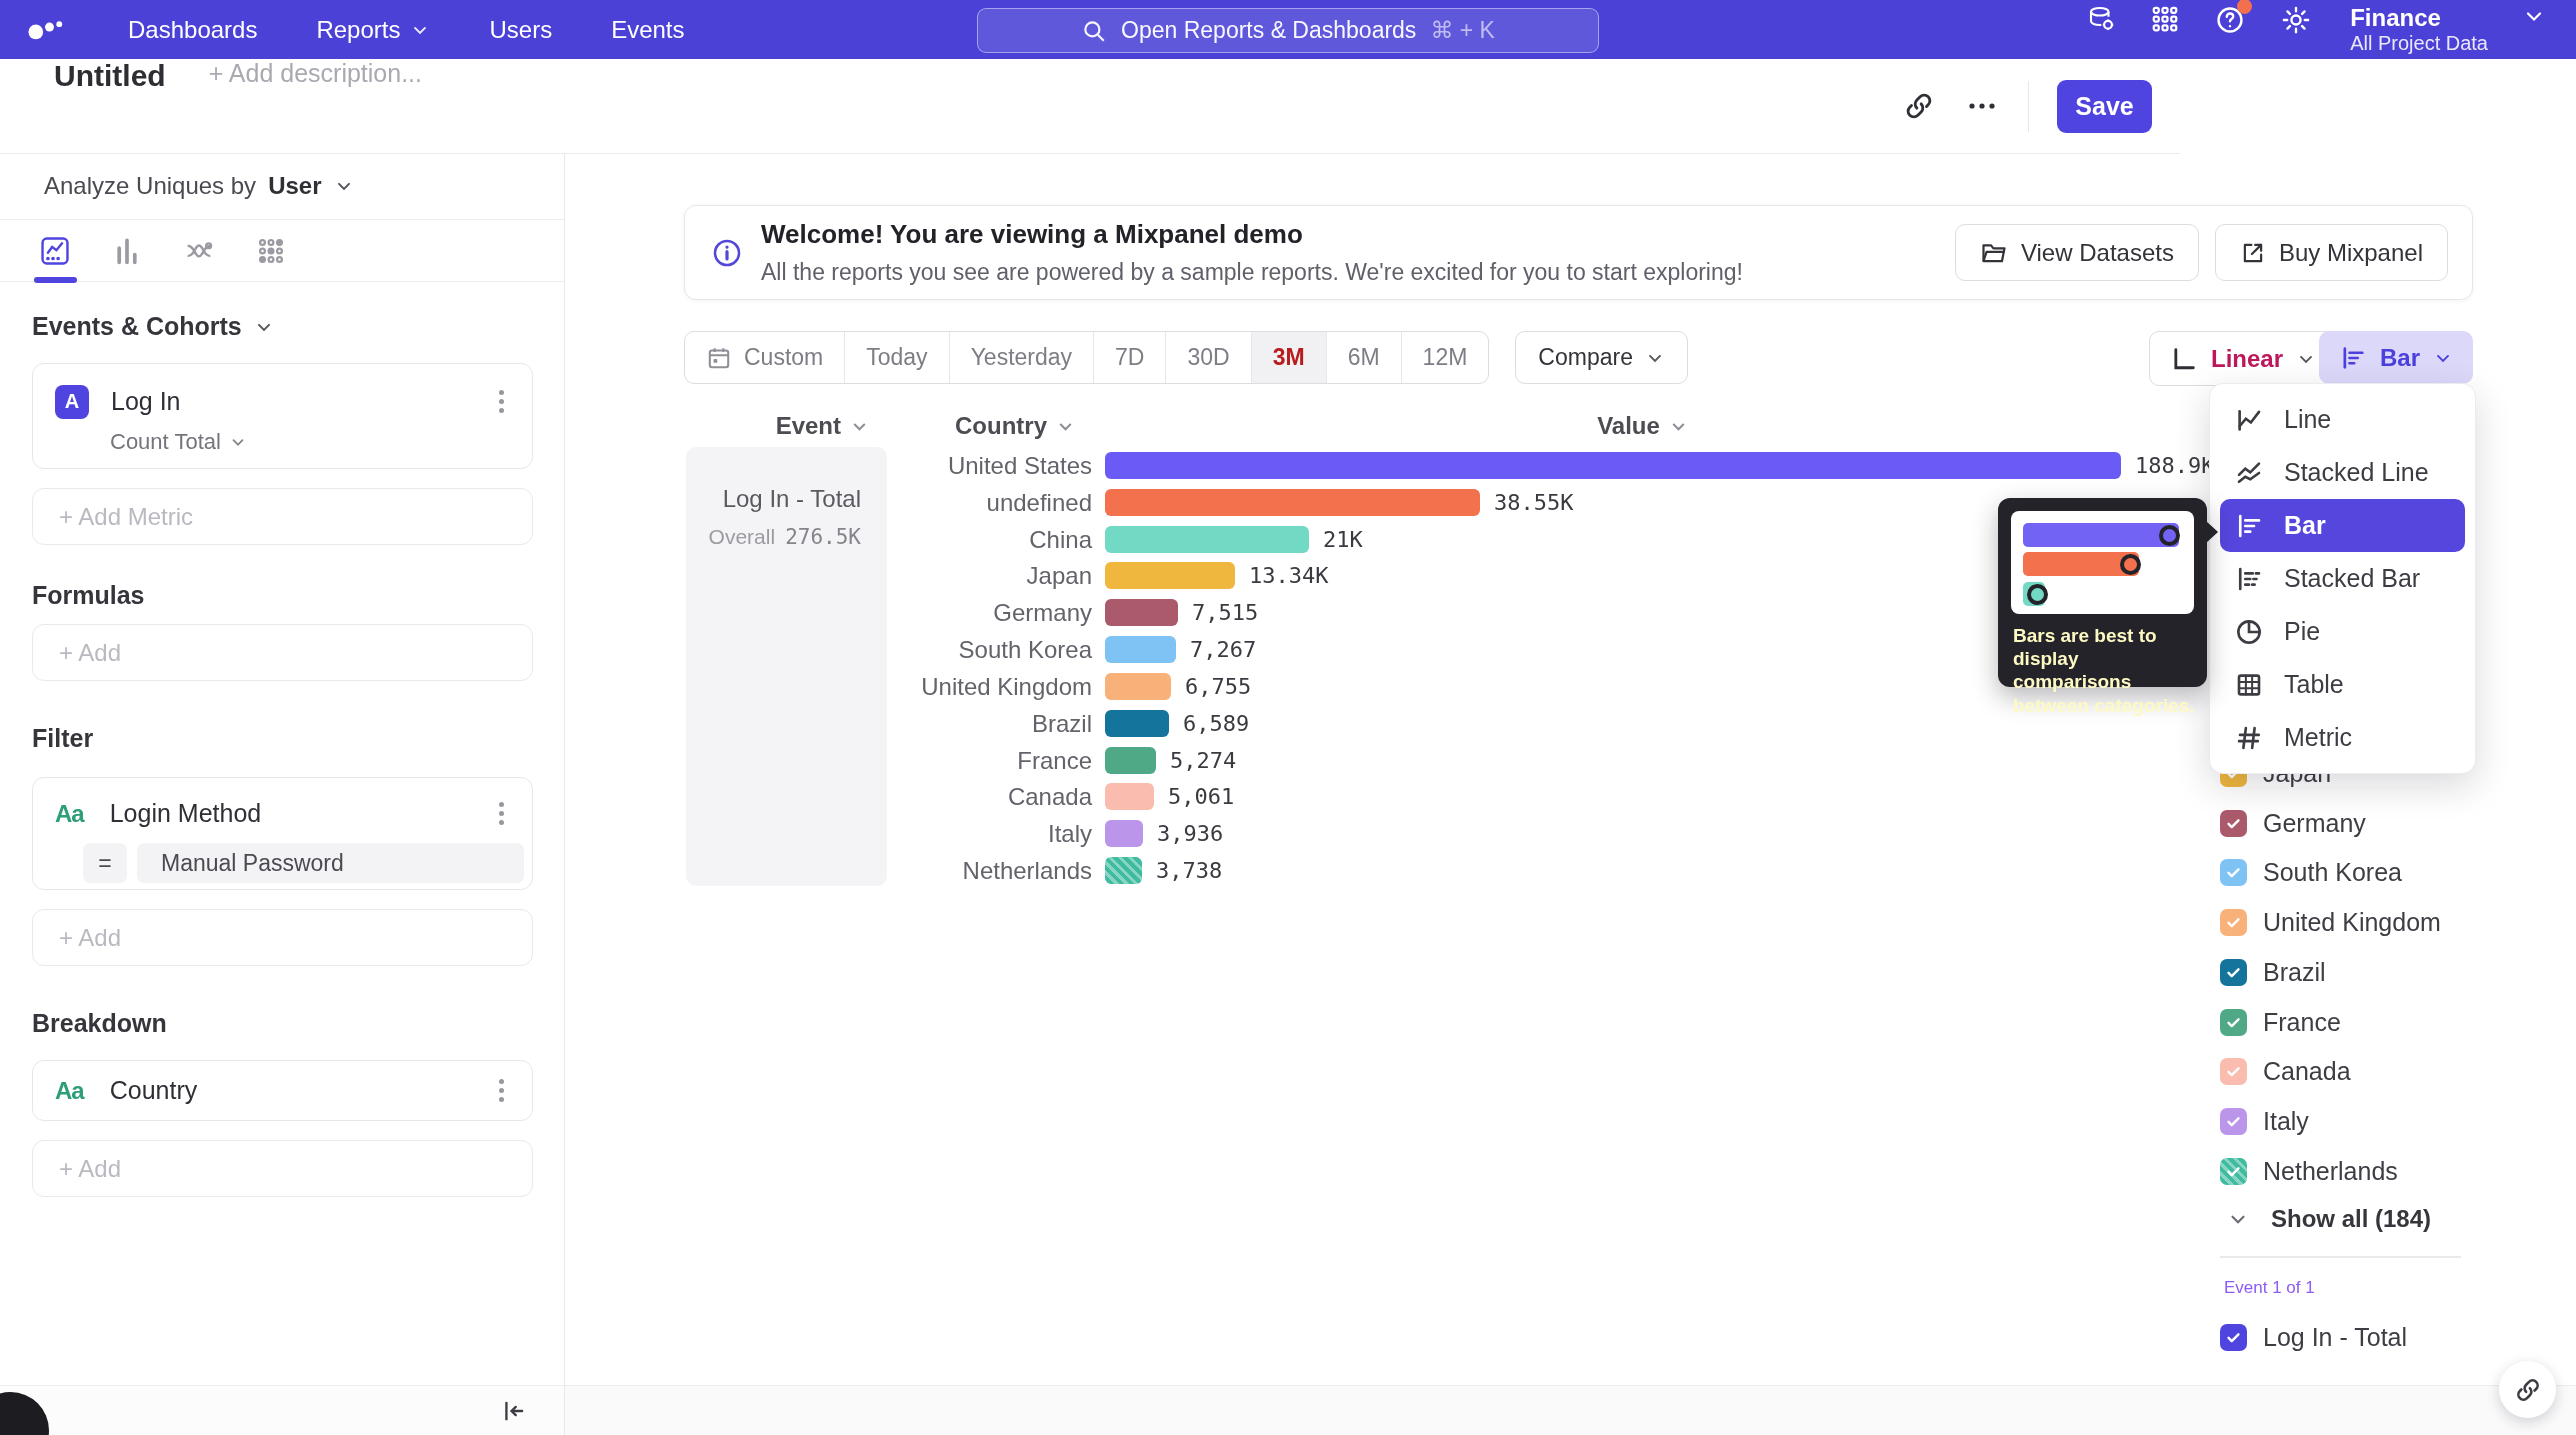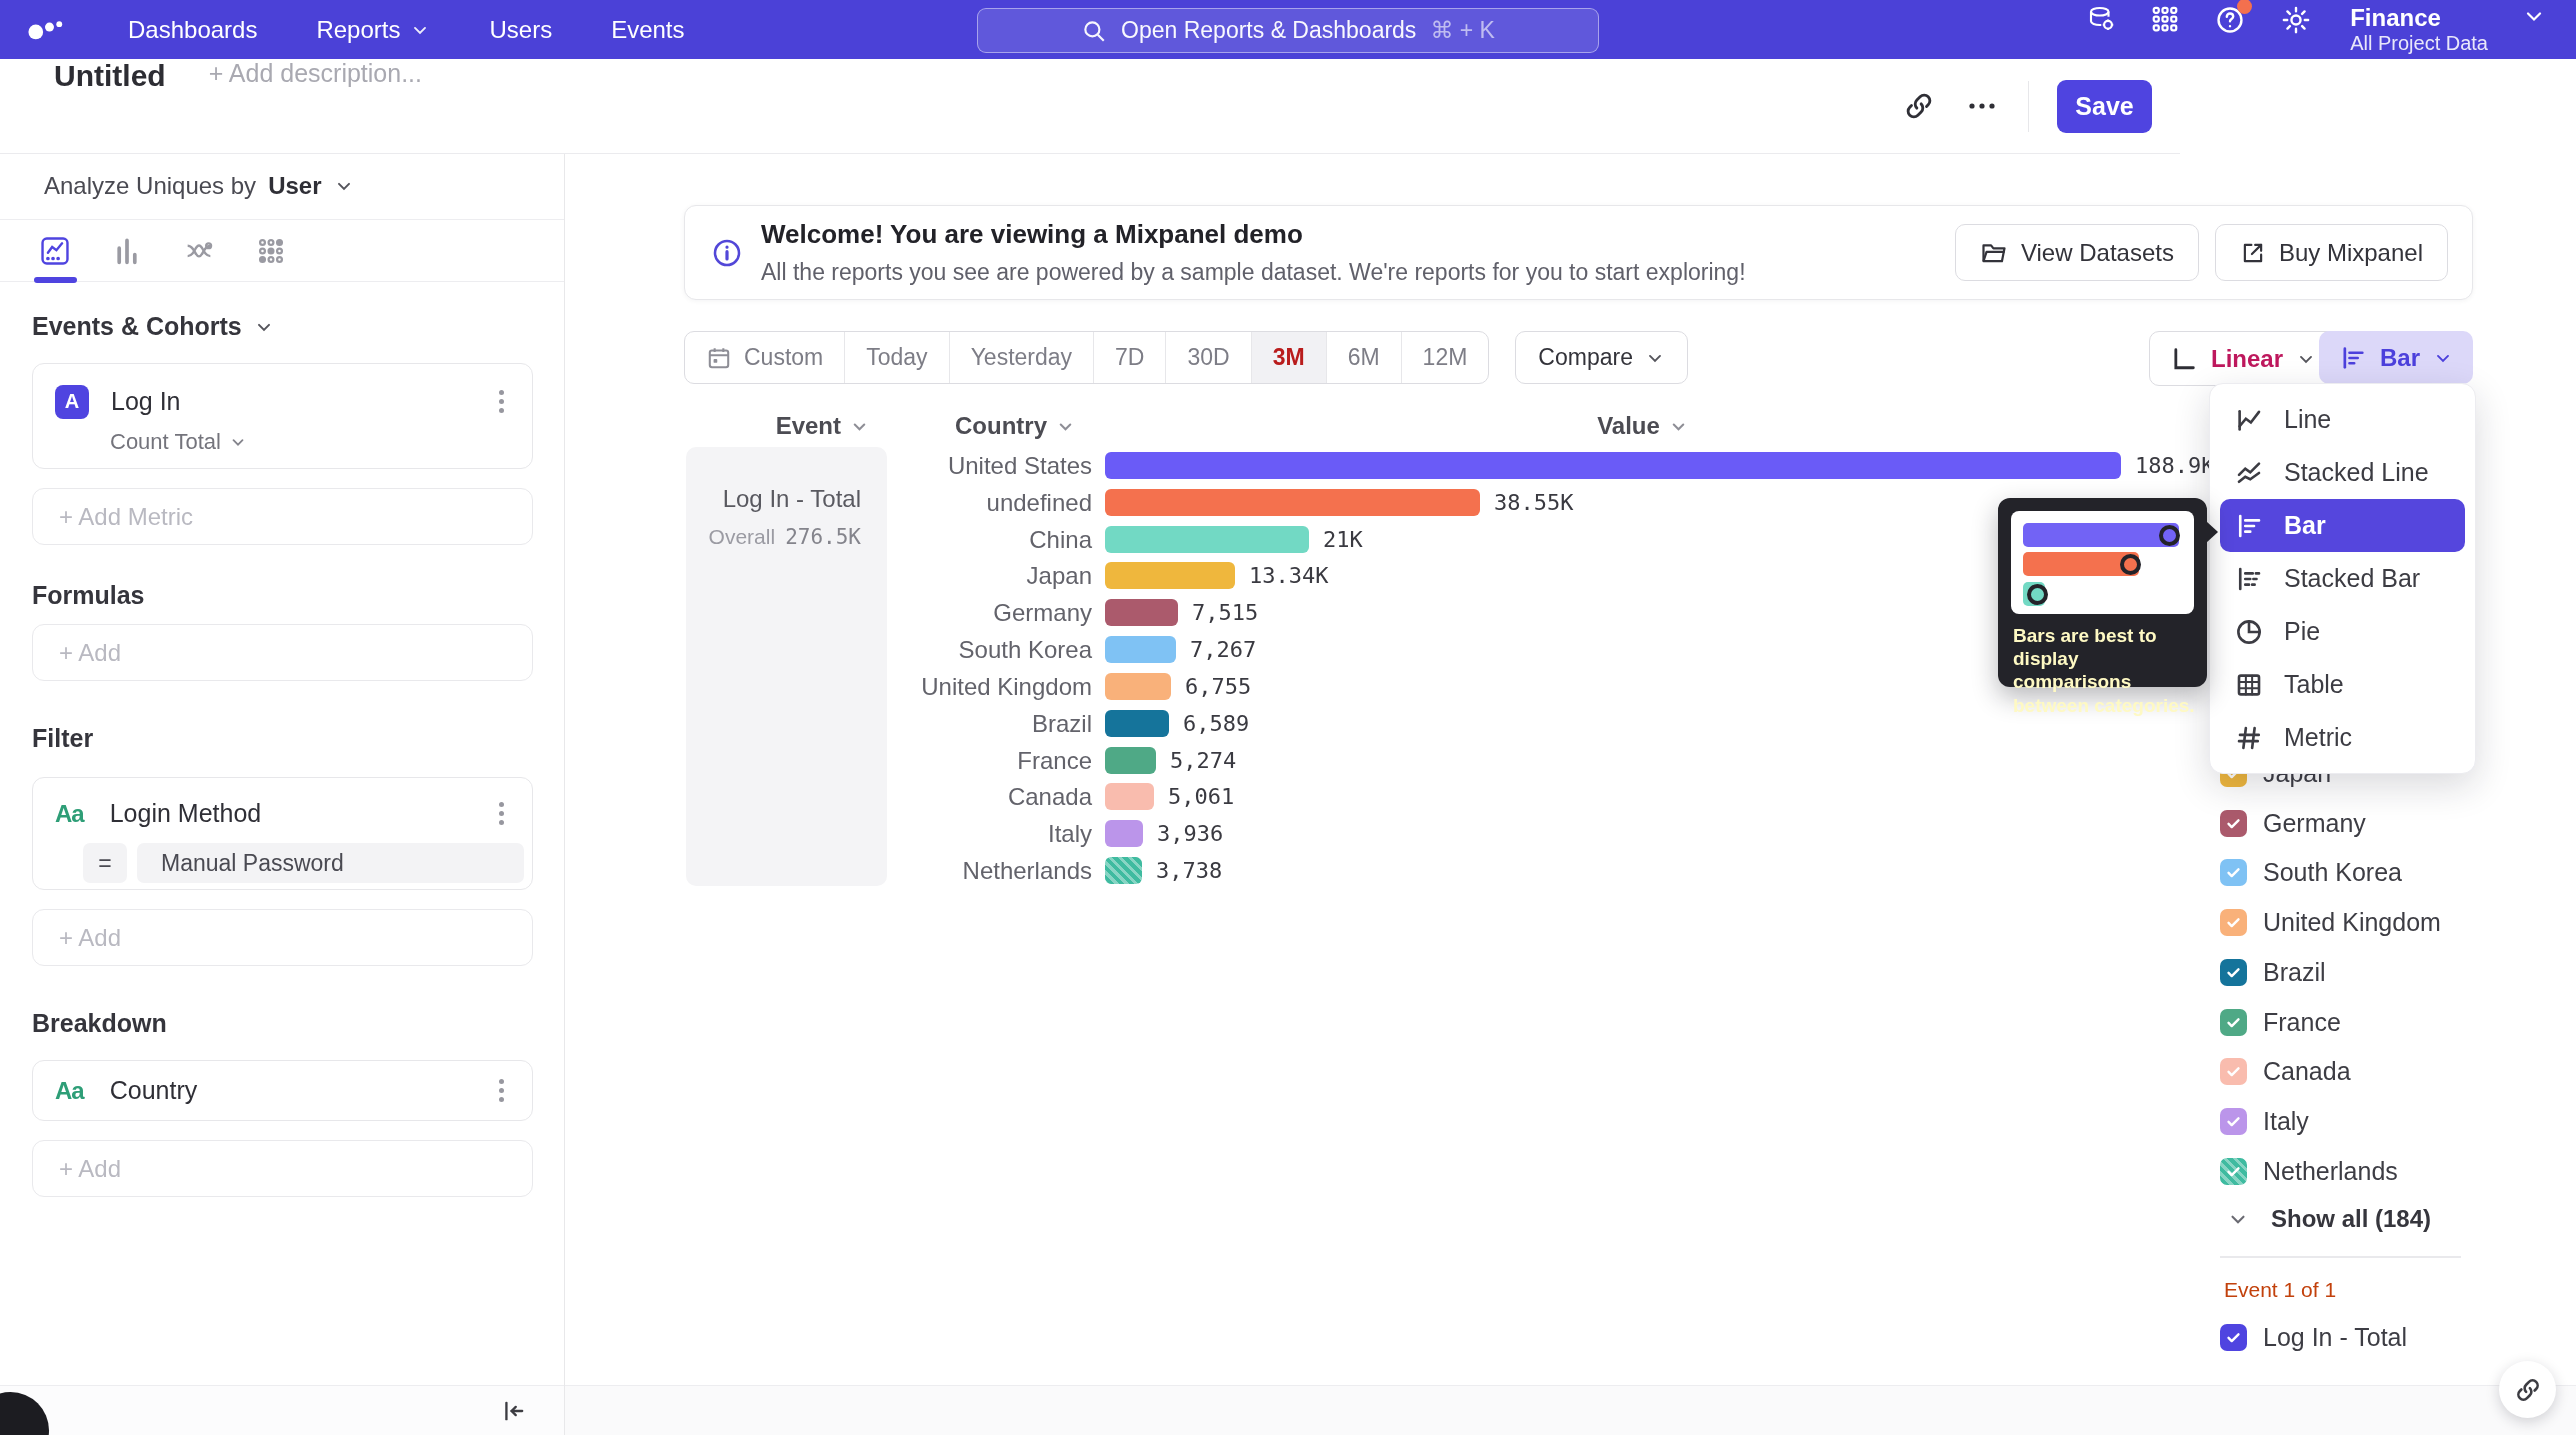--- a/index.html
+++ b/index.html
@@ -108,21 +108,21 @@
   .crow-value{margin-left:14px;font-family:"DejaVu Sans Mono",monospace;font-size:22px;color:#3a3a41;}
 
   
   .litem{position:absolute;left:1655px;display:flex;align-items:center;gap:16px;cursor:pointer;}
   .lbox{width:27px;height:27px;border-radius:7px;display:flex;align-items:center;justify-content:center;flex:0 0 auto;}
   .lbox.hatched{background-image:repeating-linear-gradient(45deg,rgba(255,255,255,.38) 0 3px,transparent 3px 7px);}
   .llabel{font-size:25px;color:#3d3d44;}
   .showall{position:absolute;left:1662px;top:1052px;display:flex;align-items:center;gap:22px;cursor:pointer;}
   .showall span{font-size:24px;font-weight:700;color:#36363d;}
   .ldivider{position:absolute;left:1655px;top:1103px;width:241px;height:1.5px;background:#e9e9ec;}
-  .lcounter{position:absolute;left:1659px;top:1125px;font-size:21px;color:#c2410c;}
+  .lcounter{position:absolute;left:1659px;top:1125px;font-size:17px;color:#8b5cf6;}
 
   
   .menu{position:absolute;left:1644px;top:230px;width:265px;background:#fff;border:1px solid #ececf0;
         border-radius:14px;box-shadow:0 12px 36px rgba(25,25,45,.16);padding:9px 0;z-index:50;}
   .mitem{height:53px;display:flex;align-items:center;gap:20px;padding-left:24px;font-size:25px;
          color:#3c3c43;cursor:pointer;}
   .mitem.sel{margin:0 10px;padding-left:14px;border-radius:10px;background:#5546dd;color:#fff;font-weight:600;}
 
   
   .tip{position:absolute;left:1433px;top:345px;width:209px;height:189px;background:#232329;border-radius:12px;
@@ -362,21 +362,21 @@
 
   <div class="main">
 
     <div class="banner">
       <svg class="banner-info" width="32" height="32" viewBox="0 0 24 24" fill="none" stroke="#5247d8" stroke-width="1.9">
           <circle cx="12" cy="12" r="9"></circle>
           <path d="M12 11v5.5M12 7.6h.01" stroke-width="2.4" stroke-linecap="round"></path>
         </svg>
       <div class="banner-txt">
         <div class="banner-t1">Welcome! You are viewing a Mixpanel demo</div>
-        <div class="banner-t2">All the reports you see are powered by a sample dataset. We're reports for you to start exploring!</div>
+        <div class="banner-t2">All the reports you see are powered by a sample reports. We're excited for you to start exploring!</div>
       </div>
       <div class="banner-btns">
         <div class="bbtn">
           <svg width="28" height="28" viewBox="0 0 24 24" fill="none" stroke="#33333a" stroke-width="1.9" stroke-linejoin="round">
               <path d="M3 19V5.5h6.5l2 2.5H21l-2.2 11H3z"></path>
               <path d="M3 19l2.6-8H21"></path>
             </svg>
           <span>View Datasets</span>
         </div>
         <div class="bbtn">

